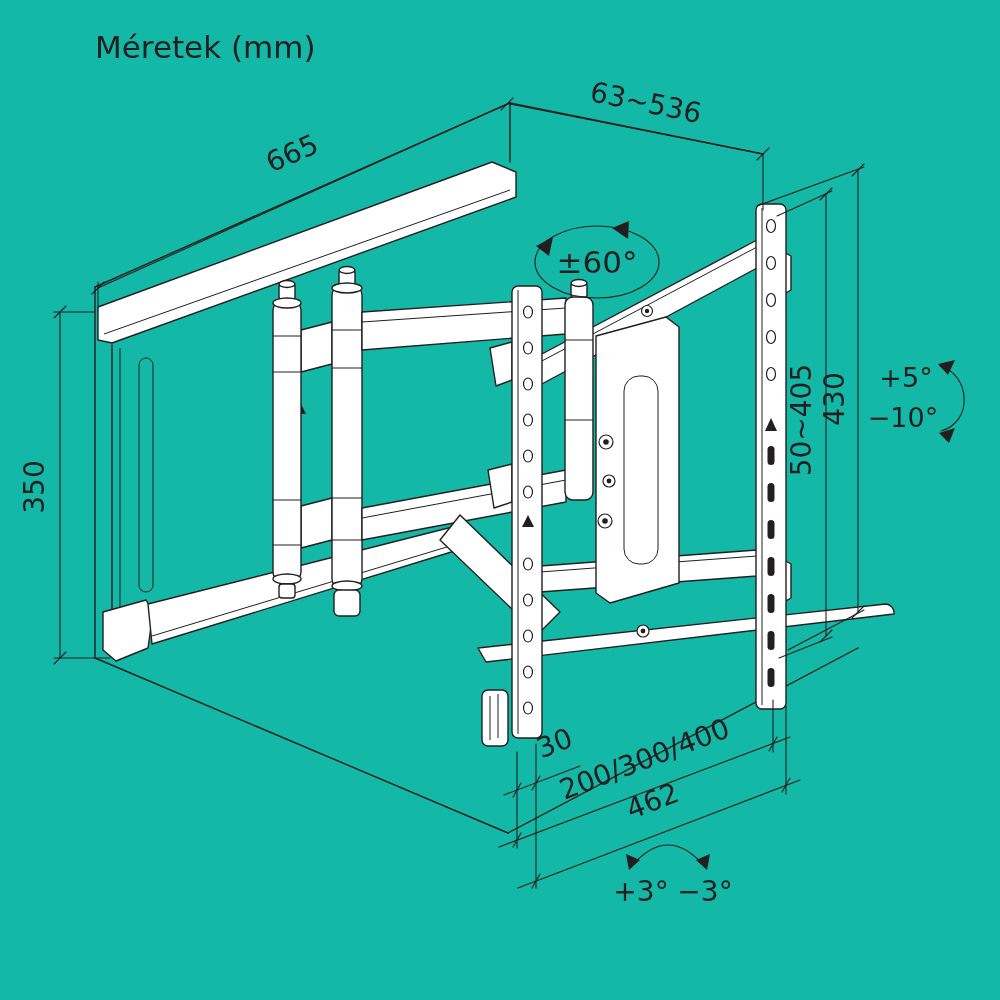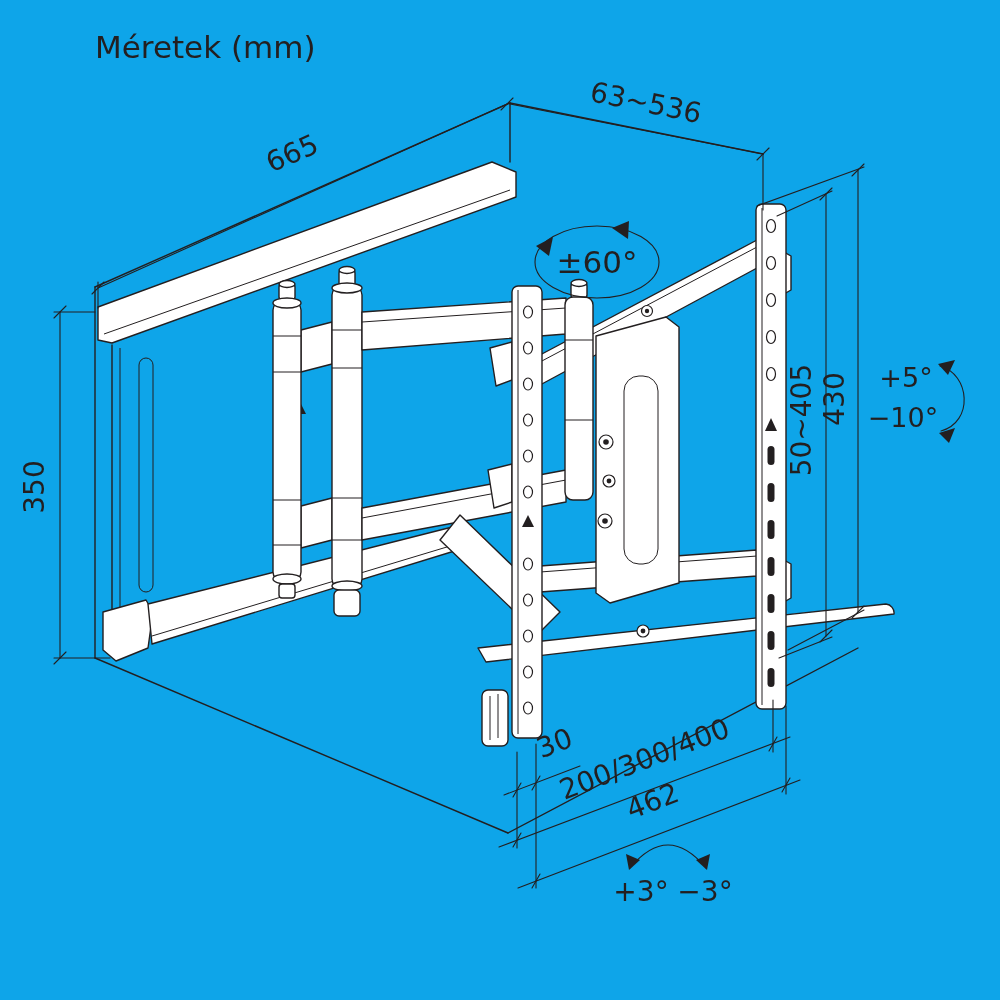--- a/index.html
+++ b/index.html
@@ -1,16 +1,16 @@
 <!DOCTYPE html>
 <html><head>
 <meta charset="utf-8">
 <style>
   html,body{margin:0;padding:0;background:#fff;}
-  .page{position:relative;width:1000px;height:1000px;background:#0ea5e9;overflow:hidden;
+  .page{position:relative;width:1000px;height:1000px;background:#14b8a6;overflow:hidden;
         font-family:"DejaVu Sans",sans-serif;}
   svg{display:block;}
   svg text{font-family:"DejaVu Sans",sans-serif;fill:#231f20;}
   .part{fill:#ffffff;stroke:#231f20;stroke-width:1.4;stroke-linejoin:round;}
   .ln{fill:none;stroke:#231f20;stroke-width:1.4;stroke-linejoin:round;stroke-linecap:round;}
   .thin{fill:none;stroke:#231f20;stroke-width:1;stroke-linejoin:round;}
   .dim{fill:none;stroke:#231f20;stroke-width:1.1;stroke-linecap:round;}
   .hole{fill:#ffffff;stroke:#231f20;stroke-width:1.2;}
   .holef{fill:#231f20;stroke:none;}
   .tri{fill:#231f20;stroke:none;}

